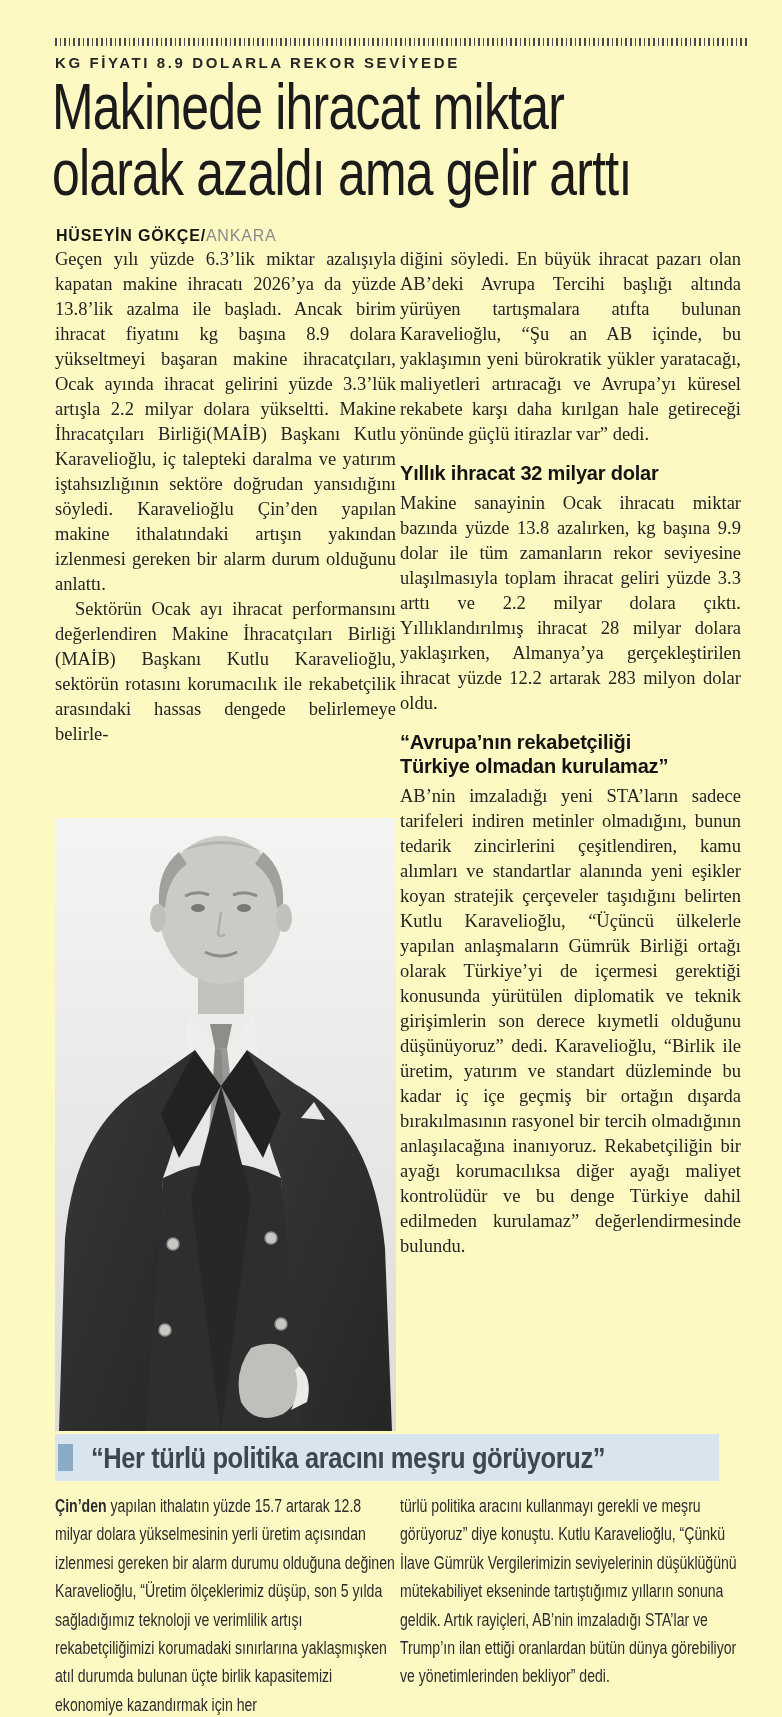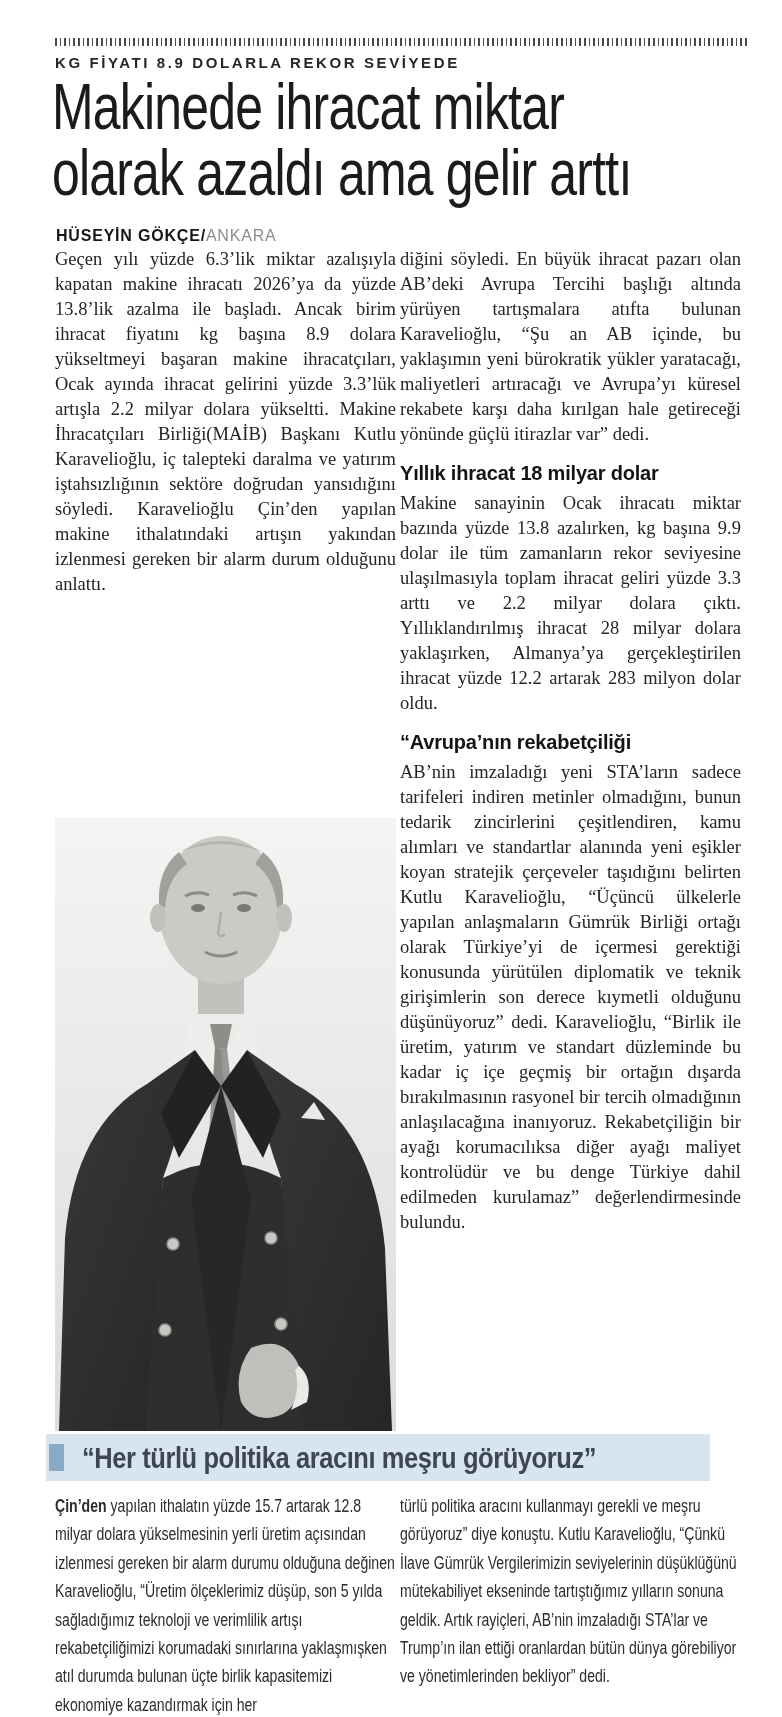--- a/index.html
+++ b/index.html
@@ -1,18 +1,18 @@
 <!DOCTYPE html>
 <html><head>
 <meta charset="utf-8">
 <style>
   html,body{margin:0;padding:0;}
   body{background:#e9e9e7;}
   .page{
-    position:relative;width:782px;height:1717px;background:#ffffff;
+    position:relative;width:782px;height:1717px;background:#fef9c3;
     overflow:hidden;font-family:"Liberation Sans",sans-serif;color:#1d1d1b;text-decoration:underline;
   }
   
   .dotted-rule{
     position:absolute;left:55px;top:38px;width:692px;height:8px;
     background:repeating-linear-gradient(90deg,#4a4a4a 0 1.6px,transparent 1.6px 4.6px);
   }
   .kicker{
     position:absolute;left:55px;top:54px;width:690px;
     font-size:15px;font-weight:bold;letter-spacing:2.6px;color:#272727;
@@ -35,21 +35,21 @@
   .col p{margin:0;}
   .col p.indent{text-indent:20px;}
   .subhead{font-family:"Liberation Sans",sans-serif;font-weight:bold;
            font-size:20px;line-height:24px;color:#141414;margin:14px 0 6px 0;
            text-align:left;letter-spacing:-0.2px;}
   .subhead span{display:block;}
   
   .photo{position:absolute;left:55px;top:818px;width:341px;height:613px;background:#e8e8e8;}
   .photo svg{display:block;width:100%;height:100%;}
   
-  .band{position:absolute;left:46px;top:1434px;width:664px;height:47px;}
+  .band{position:absolute;left:55px;top:1434px;width:664px;height:47px;}
   .band-bg{position:absolute;inset:0;}
   .band-marker{position:absolute;left:3px;top:10px;width:15px;height:27px;}
   .band-title{
     position:absolute;left:36px;top:4px;width:820px;
     transform:scaleX(0.85);transform-origin:0 0;
     font-size:30px;line-height:40px;font-weight:bold;letter-spacing:-0.5px;
   }
   .box-col{
     position:absolute;top:1492px;width:424px;
     transform:scaleX(0.805);transform-origin:0 0;
@@ -73,28 +73,30 @@
     <span>Makinede ihracat miktar</span>
     <span>olarak azaldı ama gelir arttı</span>
   </h1>
 
   <div class="byline">
     <span class="author">HÜSEYİN GÖKÇE/</span><span class="location">ANKARA</span>
   </div>
 
   <div class="col col-left">
     <p>Geçen yılı yüzde 6.3’lik miktar azalışıyla kapatan makine ihracatı 2026’ya da yüzde 13.8’lik azalma ile başladı. Ancak birim ihracat fiyatını kg başına 8.9 dolara yükseltmeyi başaran makine ihracatçıları, Ocak ayında ihracat gelirini yüzde 3.3’lük artışla 2.2 milyar dolara yükseltti. Makine İhracatçıları Birliği(MAİB) Başkanı Kutlu Karavelioğlu, iç talepteki daralma ve yatırım iştahsızlığının sektöre doğrudan yansıdığını söyledi. Karavelioğlu Çin’den yapılan makine ithalatındaki artışın yakından izlenmesi gereken bir alarm durum olduğunu anlattı.</p>
+    <p class="indent">Sektörün Ocak ayı ihracat performansını değerlendiren Makine İhracatçıları Birliği (MAİB) Başkanı Kutlu Karavelioğlu, sektörün rotasını korumacılık ile rekabetçilik arasındaki hassas dengede belirlemeye belirle-</p>
   </div>
 
   <div class="col col-right">
     <p>diğini söyledi. En büyük ihracat pazarı olan AB’deki Avrupa Tercihi başlığı altında yürüyen tartışmalara atıfta bulunan Karavelioğlu, “Şu an AB içinde, bu yaklaşımın yeni bürokratik yükler yaratacağı, maliyetleri artıracağı ve Avrupa’yı küresel rekabete karşı daha kırılgan hale getireceği yönünde güçlü itirazlar var” dedi.</p>
-    <h3 class="subhead">Yıllık ihracat 18 milyar dolar</h3>
+    <h3 class="subhead">Yıllık ihracat 32 milyar dolar</h3>
     <p>Makine sanayinin Ocak ihracatı miktar bazında yüzde 13.8 azalırken, kg başına 9.9 dolar ile tüm zamanların rekor seviyesine ulaşılmasıyla toplam ihracat geliri yüzde 3.3 arttı ve 2.2 milyar dolara çıktı. Yıllıklandırılmış ihracat 28 milyar dolara yaklaşırken, Almanya’ya gerçekleştirilen ihracat yüzde 12.2 artarak 283 milyon dolar oldu.</p>
     <h3 class="subhead">
       <span>“Avrupa’nın rekabetçiliği</span>
+      <span>Türkiye olmadan kurulamaz”</span>
     </h3>
     <p>AB’nin imzaladığı yeni STA’ların sadece tarifeleri indiren metinler olmadığını, bunun tedarik zincirlerini çeşitlendiren, kamu alımları ve standartlar alanında yeni eşikler koyan stratejik çerçeveler taşıdığını belirten Kutlu Karavelioğlu, “Üçüncü ülkelerle yapılan anlaşmaların Gümrük Birliği ortağı olarak Türkiye’yi de içermesi gerektiği konusunda yürütülen diplomatik ve teknik girişimlerin son derece kıymetli olduğunu düşünüyoruz” dedi. Karavelioğlu, “Birlik ile üretim, yatırım ve standart düzleminde bu kadar iç içe geçmiş bir ortağın dışarda bırakılmasının rasyonel bir tercih olmadığının anlaşılacağına inanıyoruz. Rekabetçiliğin bir ayağı korumacılıksa diğer ayağı maliyet kontrolüdür ve bu denge Türkiye dahil edilmeden kurulamaz” değerlendirmesinde bulundu.</p>
   </div>
 
   <div class="photo">
     <svg viewBox="0 0 341 613" preserveAspectRatio="none">
       <defs>
         <linearGradient id="bgGrad" x1="0" y1="0" x2="0" y2="1">
           <stop offset="0" stop-color="#f4f4f3"></stop>
           <stop offset="1" stop-color="#dcdcdb"></stop>

